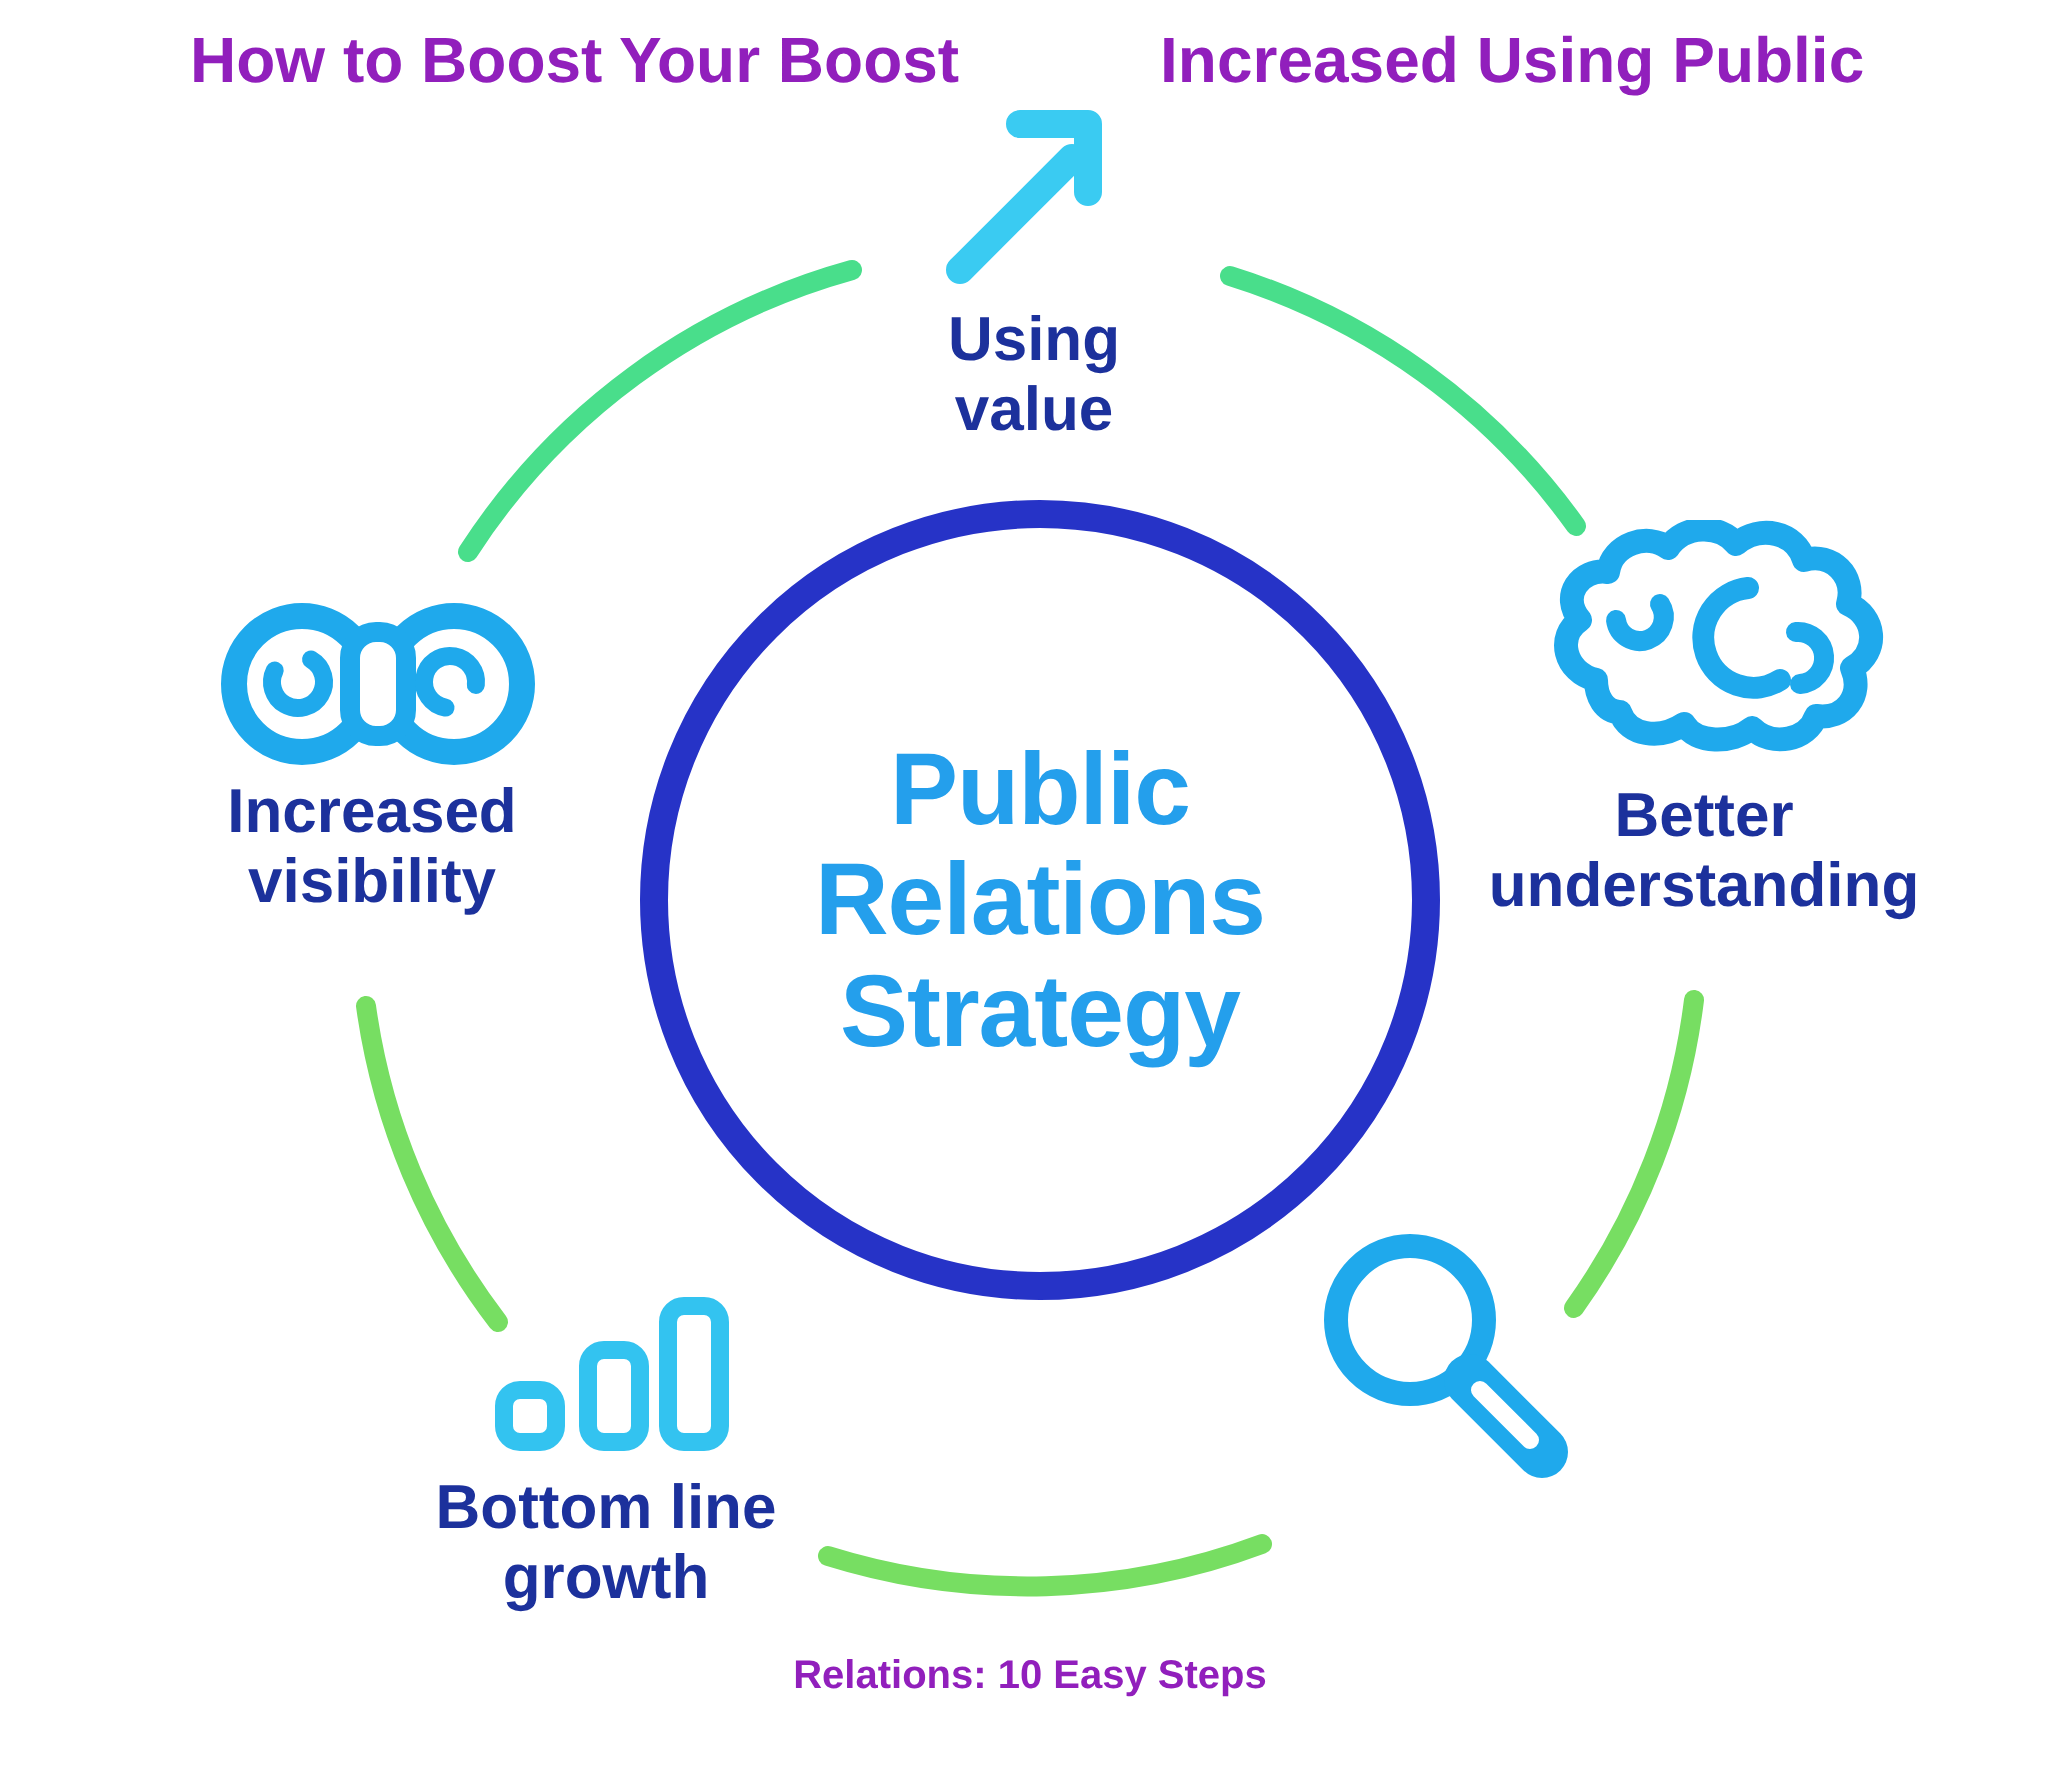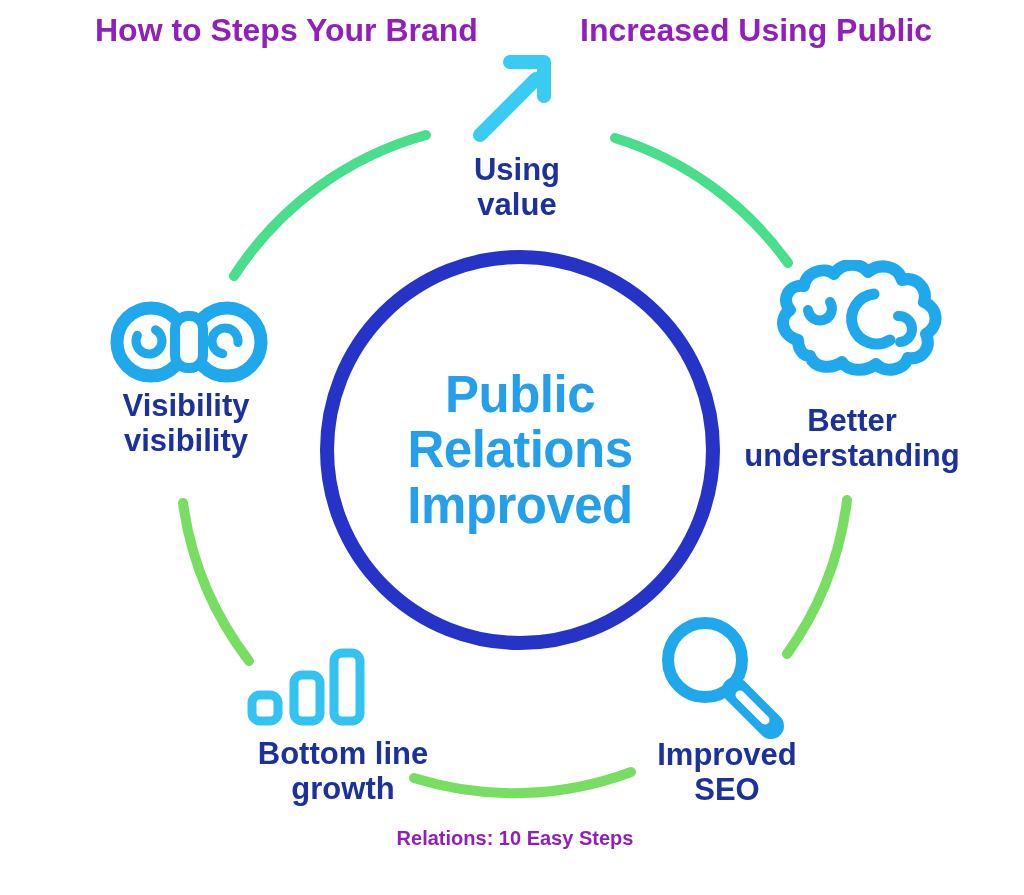--- a/index.html
+++ b/index.html
@@ -64,22 +64,22 @@
     transform: translateX(-50%);
     color: #1C319C;
     font-size: 31px;
     font-weight: bold;
     line-height: 1.13;
     text-align: center;
     white-space: pre-line;
   }
   .label-top          { left: 517px; top: 152px; }
   .label-left         { left: 186px; top: 388px; }
-  .label-right        { left: 852px; top: 390px; margin-top: 13px; }
-  .label-bottom-left  { left: 303px; top: 736px; margin-left: 40px; }
+  .label-right        { left: 852px; top: 390px; }
+  .label-bottom-left  { left: 303px; top: 736px; }
   .label-bottom-right { left: 727px; top: 737px; }
   .icon-wrap { position: absolute; }
   .icon-arrow      { left: 462px; top: 38px; }
   .icon-binoculars { left: 105px; top: 295px; }
   .icon-brain      { left: 768px; top: 260px; }
   .icon-bars       { left: 240px; top: 645px; }
   .icon-magnifier  { left: 655px; top: 605px; }
 </style>
 </head>
 <body>
@@ -87,48 +87,48 @@
 <div class="canvas">
 
   <svg class="bg-arcs" width="1024" height="895" viewBox="0 0 1024 895">
     <path d="M 234 276 A 335 335 0 0 1 426 135" fill="none" stroke="#49DE8B" stroke-width="10" stroke-linecap="round"></path>
     <path d="M 615 138 A 335 335 0 0 1 788 263" fill="none" stroke="#49DE8B" stroke-width="10" stroke-linecap="round"></path>
     <path d="M 847 500 A 335 335 0 0 1 787 654" fill="none" stroke="#77DE62" stroke-width="10" stroke-linecap="round"></path>
     <path d="M 631 772 A 335 335 0 0 1 414 778" fill="none" stroke="#77DE62" stroke-width="10" stroke-linecap="round"></path>
     <path d="M 249 661 A 335 335 0 0 1 183 503" fill="none" stroke="#77DE62" stroke-width="10" stroke-linecap="round"></path>
   </svg>
 
-  <div class="title title-left">How to Steps Your Brand</div>
+  <div class="title title-left">How to Boost Your Boost</div>
   <div class="title title-right">Increased Using Public</div>
 
   <span class="icon-wrap icon-arrow">
     <svg width="100" height="105" viewBox="0 0 100 105">
       <path d="M 18 97 L 74 41" fill="none" stroke="#3ACBF2" stroke-width="14" stroke-linecap="round"></path>
       <path d="M 48 24 L 82 24 L 82 58" fill="none" stroke="#3ACBF2" stroke-width="14" stroke-linecap="round" stroke-linejoin="round"></path>
     </svg>
   </span>
   <div class="node-label label-top">Using
 value</div>
 
   <div class="center-ring">
     <div class="center-text">Public
 Relations
-Improved</div>
+Strategy</div>
   </div>
 
   <span class="icon-wrap icon-binoculars">
     <svg width="168" height="94" viewBox="0 0 168 94">
       <circle cx="46" cy="47" r="34" fill="#ffffff" stroke="#1FA9EC" stroke-width="13"></circle>
       <circle cx="122" cy="47" r="34" fill="#ffffff" stroke="#1FA9EC" stroke-width="13"></circle>
       <rect x="70" y="21" width="28" height="52" rx="13" fill="#ffffff" stroke="#1FA9EC" stroke-width="10"></rect>
       <circle cx="44" cy="46" r="13" fill="none" stroke="#1FA9EC" stroke-width="9" stroke-dasharray="60 22" stroke-linecap="round" transform="rotate(-60 44 46)"></circle>
       <circle cx="120" cy="46" r="13" fill="none" stroke="#1FA9EC" stroke-width="9" stroke-dasharray="60 22" stroke-linecap="round" transform="rotate(100 120 46)"></circle>
     </svg>
   </span>
-  <div class="node-label label-left">Visibility
+  <div class="node-label label-left">Increased
 visibility</div>
 
   <span class="icon-wrap icon-brain">
     <svg width="176" height="120" viewBox="0 0 176 120">
       <path d="M 30 80
                C 14 76 10 58 22 50
                C 12 38 22 24 36 26
                C 38 12 56 6 66 14
                C 74 2 92 2 100 12
                C 112 2 130 6 134 20
@@ -157,18 +157,16 @@
   <div class="node-label label-bottom-left">Bottom line
 growth</div>
 
   <span class="icon-wrap icon-magnifier">
     <svg width="155" height="160" viewBox="0 0 155 160">
       <circle cx="50" cy="55" r="37" fill="#ffffff" stroke="#1FA9EC" stroke-width="12"></circle>
       <line x1="80" y1="85" x2="116" y2="121" stroke="#1FA9EC" stroke-width="26" stroke-linecap="round"></line>
       <line x1="85" y1="90" x2="110" y2="115" stroke="#ffffff" stroke-width="9" stroke-linecap="round"></line>
     </svg>
   </span>
-  <div class="node-label label-bottom-right">Improved
-SEO</div>
 
   <div class="footer-title">Relations: 10 Easy Steps</div>
 
 </div>
 
 </body></html>

